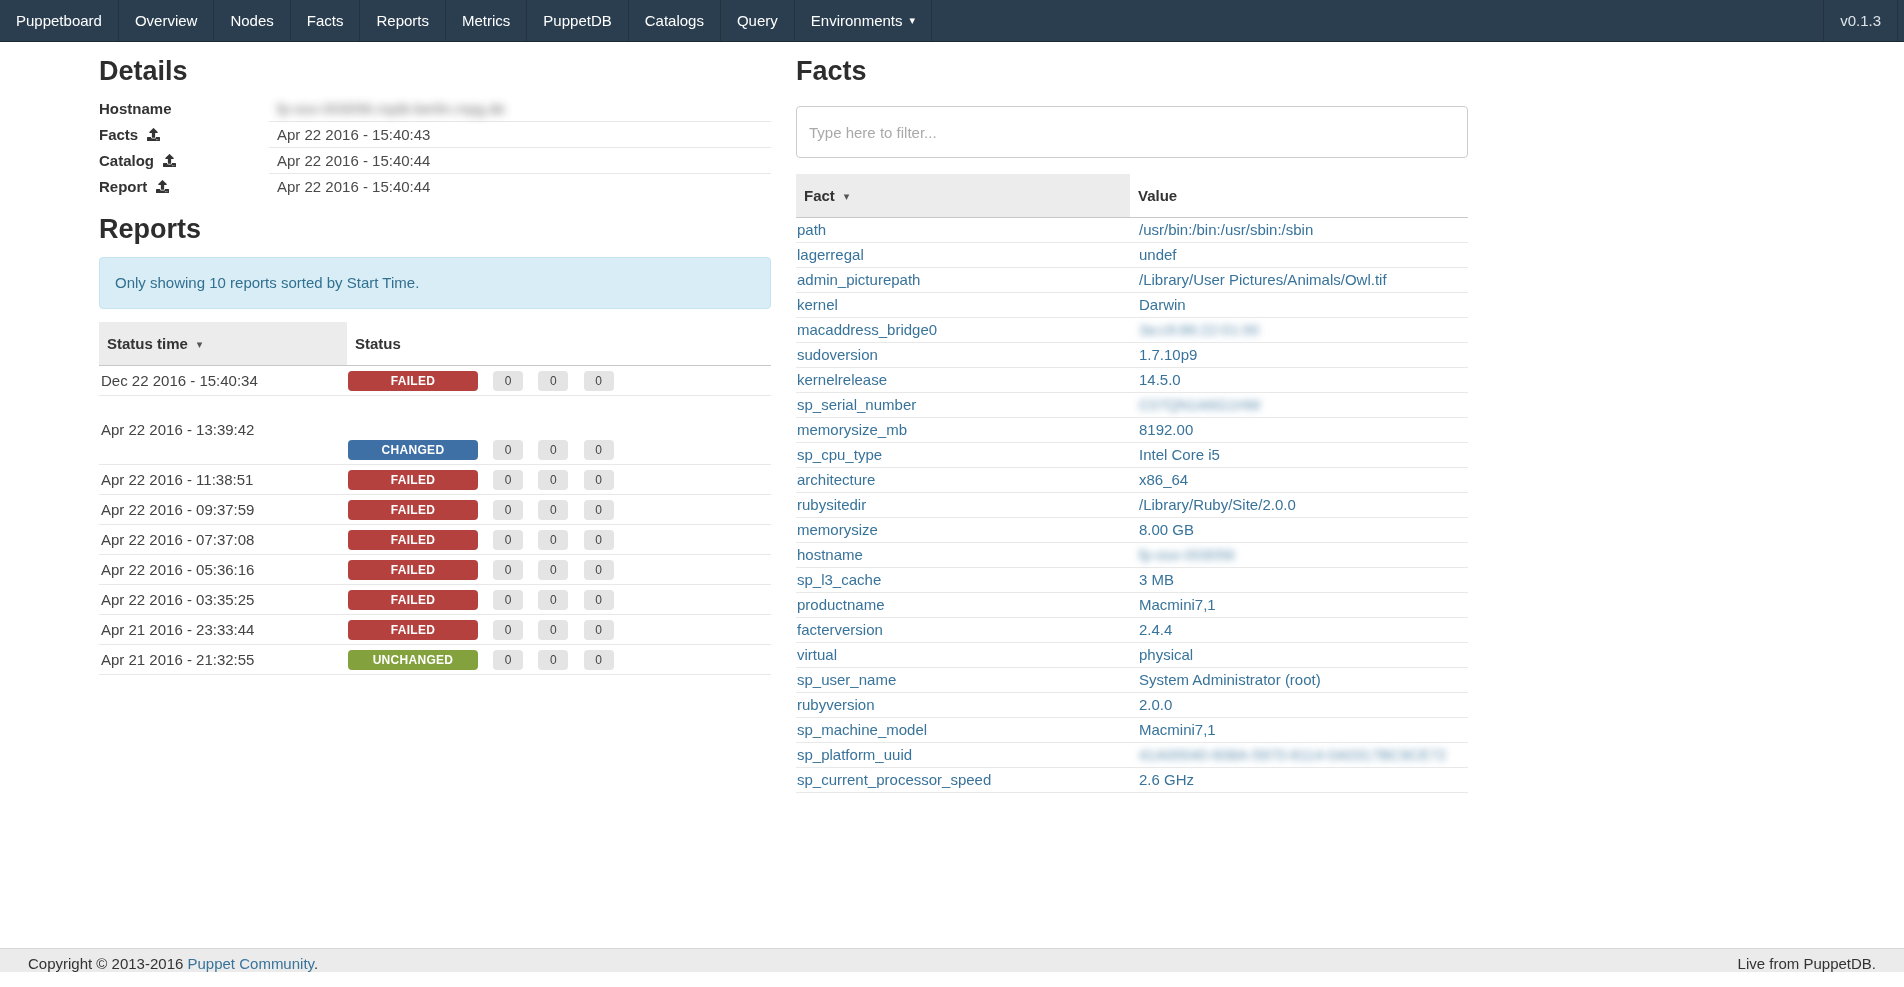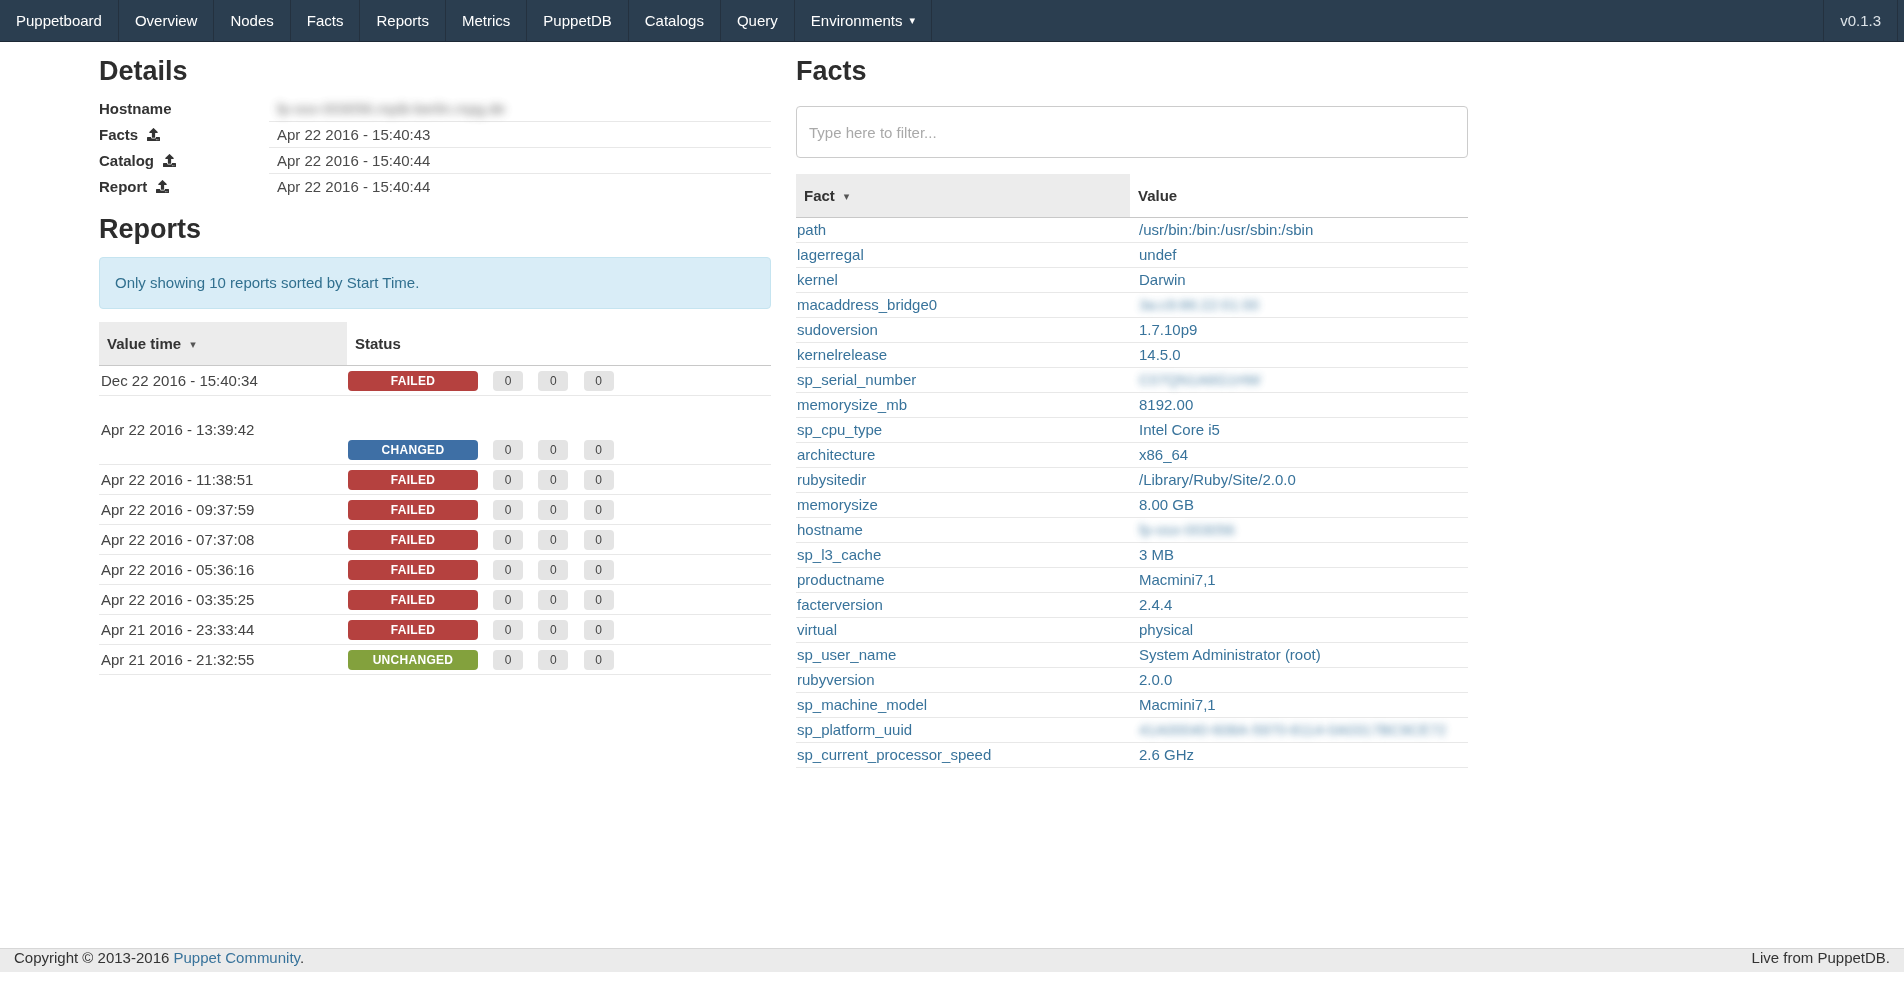--- a/index.html
+++ b/index.html
@@ -103,22 +103,22 @@
     border-bottom:1px solid #e8e8e8;padding:2px 8px 2px 1px;line-height:20px;
   }
   .facts-table td.value-cell{padding-left:9px;}
   .fact-link{color:var(--link);text-decoration:none;cursor:pointer;}
   .value-cell span{color:var(--link);}
   .value-cell .blurred{filter:blur(3.5px);}
   
   footer{
     position:absolute;left:0;top:948px;width:1904px;height:24px;
     background:var(--footer-bg);border-top:1px solid #d7d7d7;
-    display:flex;justify-content:space-between;align-items:flex-start;
-    padding:0 14px;color:#333;
+    display:flex;justify-content:space-between;align-items:flex-end;
+    padding:0 28px;color:#333;
   }
   footer a{color:var(--link);text-decoration:none;cursor:pointer;}
 </style>
 </head>
 <body>
 
 <nav class="navbar">
   <div class="nav-item">Puppetboard</div>
   <div class="nav-item">Overview</div>
   <div class="nav-item">Nodes</div>
@@ -169,21 +169,21 @@
       </table>
 
     <h2>Reports</h2>
 
     <div class="alert">Only showing 10 reports sorted by Start Time.</div>
 
     <table class="data reports-table">
       <thead>
         <tr>
           <th class="sorted col-time">
-            <span>Value time</span><span class="sort-caret">▾</span>
+            <span>Status time</span><span class="sort-caret">▾</span>
           </th>
           <th>
             <span>Status</span>
           </th>
         </tr>
       </thead>
       <tbody>
   <tr>
     <td class="time-cell">Dec 22 2016 - 15:40:34</td>
     <td class="status-cell">
@@ -298,20 +298,24 @@
   <tr>
     <td class="fact-cell"><a class="fact-link">path</a></td>
     <td class="value-cell"><span>/usr/bin:/bin:/usr/sbin:/sbin</span></td>
   </tr>
 
   <tr>
     <td class="fact-cell"><a class="fact-link">lagerregal</a></td>
     <td class="value-cell"><span>undef</span></td>
   </tr>
 
+  <tr>
+    <td class="fact-cell"><a class="fact-link">admin_picturepath</a></td>
+    <td class="value-cell"><span>/Library/User Pictures/Animals/Owl.tif</span></td>
+  </tr>
 
   <tr>
     <td class="fact-cell"><a class="fact-link">kernel</a></td>
     <td class="value-cell"><span>Darwin</span></td>
   </tr>
 
   <tr>
     <td class="fact-cell"><a class="fact-link">macaddress_bridge0</a></td>
     <td class="value-cell"><span class="blurred">3a:c9:86:22:01:00</span></td>
   </tr>

